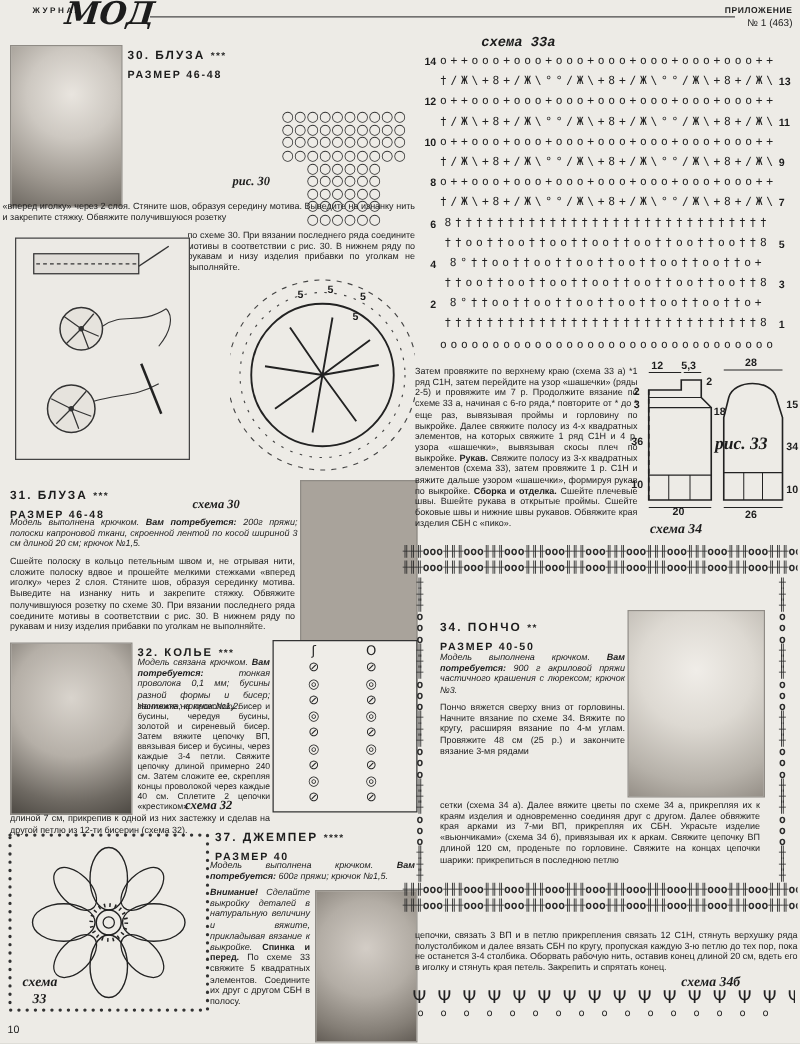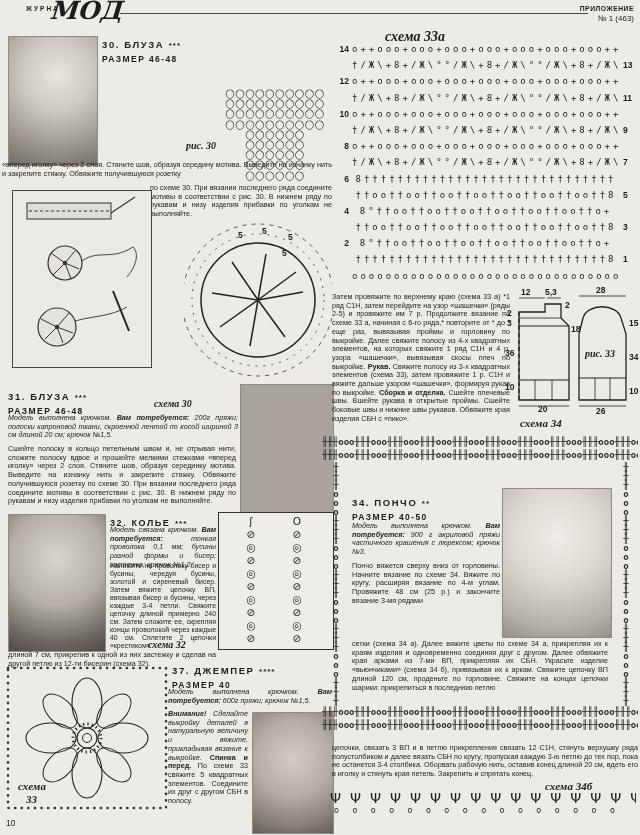--- a/index.html
+++ b/index.html
@@ -157,21 +157,21 @@
     <span class="it">600г пряжи; крючок №1,5.</span>
   </div>
   <div class="abs t" style="left:168px;top:710px;width:80px;">
     <span class="bi">Внимание!</span>
     <span class="it">Сделайте выкройку деталей в натуральную величину и вяжите, прикладывая вязание к выкройке.</span>
     <span style="font-weight:bold;">Спинка и перед.</span>
     <span>По схеме 33 свяжите 5 квадратных элементов. Соедините их друг с другом СБН в полосу.</span>
   </div>
   <div class="abs photo" style="left:252px;top:712px;width:80px;height:120px;background:radial-gradient(circle at 50% 38%,#d3cdc6 0%,#b3ada5 45%,#847e76 80%,#635d56 100%);"></div>
 
-  <div class="abs fl" style="left:385px;top:29px;font-size:14px;">схема 33а</div>
+  <div class="abs fl" style="left:385px;top:29px;font-size:11px;font-family:Liberation Mono, monospace;">схема 33а</div>
   <div class="abs" style="left:334px;top:44px;width:304px;">
     <div class="row">
         <span class="ln">14</span>
         <span class="sym">о++ооо+ооо+ооо+ооо+ооо+ооо+ооо++</span>
         <span class="rn"></span>
       </div>
     <div class="row">
         <span class="ln"></span>
         <span class="sym">†/Ж\+8+/Ж\°°/Ж\+8+/Ж\°°/Ж\+8+/Ж\†8</span>
         <span class="rn">13</span>
@@ -263,21 +263,21 @@
       <line x1="14" y1="118" x2="64" y2="118" stroke="#222" stroke-width="0.8"></line>
       <line x1="14" y1="10" x2="40" y2="10" stroke="#222" stroke-width="0.8"></line>
       <line x1="42" y1="10" x2="56" y2="10" stroke="#222" stroke-width="0.8"></line>
       <path d="M78,30 C 82,15 112,15 116,30 L121,46 L121,112 L74,112 L74,46 Z" fill="none" stroke="#222" stroke-width="1.3"></path>
       <line x1="74" y1="90" x2="121" y2="90" stroke="#222" stroke-width="1"></line>
       <line x1="90" y1="90" x2="90" y2="112" stroke="#222" stroke-width="0.8"></line>
       <line x1="105" y1="90" x2="105" y2="112" stroke="#222" stroke-width="0.8"></line>
       <line x1="74" y1="118" x2="121" y2="118" stroke="#222" stroke-width="0.8"></line>
       <line x1="74" y1="8" x2="121" y2="8" stroke="#222" stroke-width="0.8"></line>
     </svg>
-    <span class="abs fl" style="left:80px;top:60px;font-size:10px;font-family:Liberation Serif, serif;">рис. 33</span>
+    <span class="abs fl" style="left:67px;top:60px;font-size:14px;font-family:Liberation Serif, serif;">рис. 33</span>
     <span class="abs num" style="left:16px;top:-1px;">12</span>
     <span class="abs num" style="left:40px;top:-1px;">5,3</span>
     <span class="abs num" style="left:60px;top:12px;">2</span>
     <span class="abs num" style="left:66px;top:36px;">18</span>
     <span class="abs num" style="left:2px;top:20px;">2</span>
     <span class="abs num" style="left:2px;top:30px;">3</span>
     <span class="abs num" style="left:0px;top:60px;">36</span>
     <span class="abs num" style="left:0px;top:94px;">10</span>
     <span class="abs num" style="left:33px;top:116px;">20</span>
     <span class="abs num" style="left:91px;top:-3px;">28</span>

